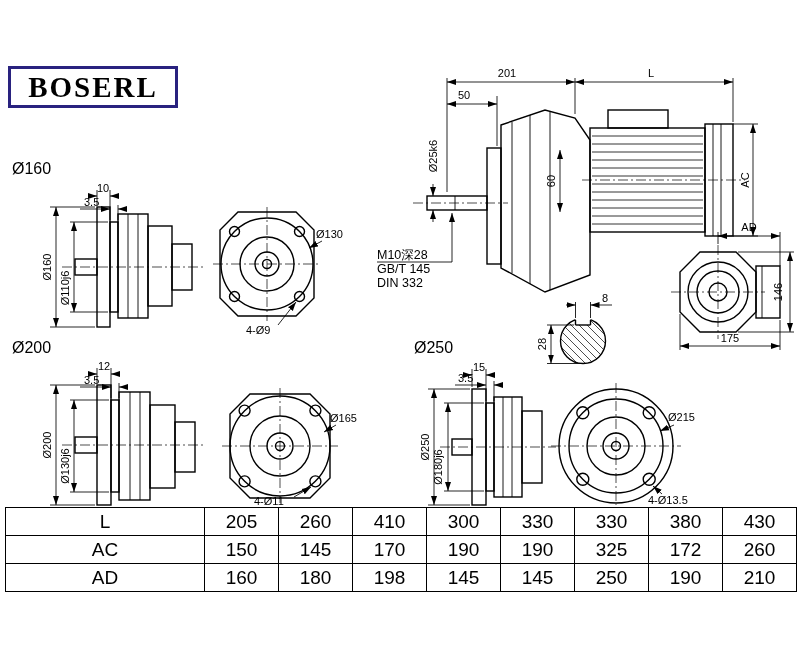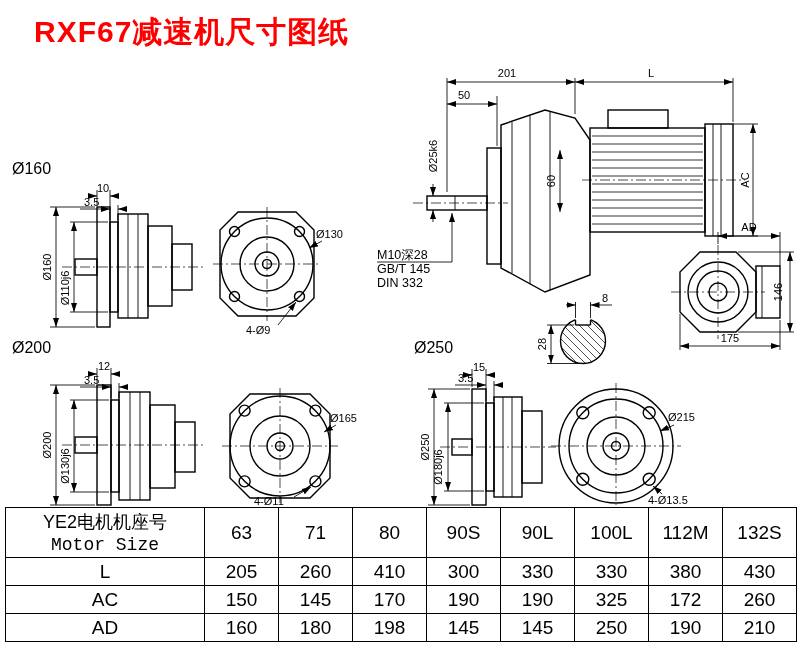--- a/index.html
+++ b/index.html
@@ -28,22 +28,24 @@
              font-size:19px; color:#000; height:28px; padding:0; }
   .spec tr.hrow td { height:50px; }
   .hdr-cn { font-size:18px; line-height:24px; }
   .hdr-en { font-size:18px; line-height:22px; font-family:"Liberation Mono", monospace; }
 </style>
 </head>
 <body>
 
 <div class="page">
 
-  <div class="title">RXF67减速机尺寸图纸</div>
-
+
+  <div class="logo">
+    <span>BOSERL</span>
+  </div>
 
   <svg class="drawings" width="800" height="507" viewBox="0 0 800 507">
     <defs>
       <marker id="ae" markerWidth="10" markerHeight="8" refX="9" refY="4" orient="auto" markerUnits="userSpaceOnUse">
         <path d="M0,1 L9,4 L0,7 Z" fill="#000"></path>
       </marker>
       <marker id="as" markerWidth="10" markerHeight="8" refX="1" refY="4" orient="auto" markerUnits="userSpaceOnUse">
         <path d="M10,1 L1,4 L10,7 Z" fill="#000"></path>
       </marker>
       <clipPath id="keyclip">
@@ -318,34 +320,20 @@
       <text x="648" y="504">4-Ø13.5</text>
     </g>
   </svg>
 
   <table class="spec">
     <colgroup>
       <col style="width:199px">
       <col span="8" style="width:74px">
     </colgroup>
     <tbody>
-      <tr class="hrow">
-        <td>
-          <div class="hdr-cn">YE2电机机座号</div>
-          <div class="hdr-en">Motor Size</div>
-        </td>
-        <td>63</td>
-        <td>71</td>
-        <td>80</td>
-        <td>90S</td>
-        <td>90L</td>
-        <td>100L</td>
-        <td>112M</td>
-        <td>132S</td>
-      </tr>
       <tr>
         <td>L</td>
         <td>205</td>
         <td>260</td>
         <td>410</td>
         <td>300</td>
         <td>330</td>
         <td>330</td>
         <td>380</td>
         <td>430</td>

